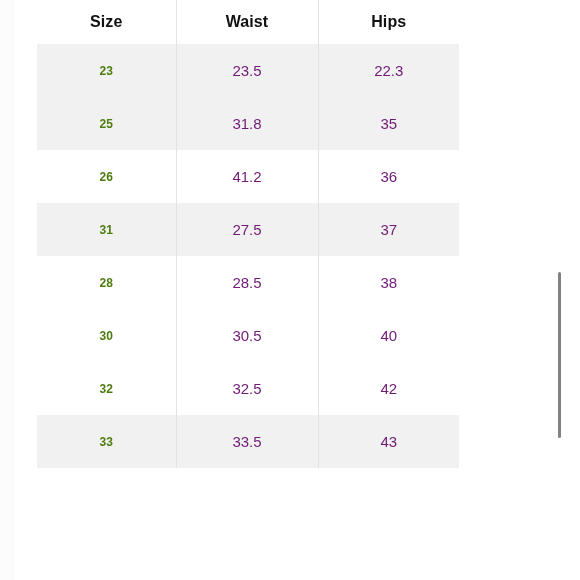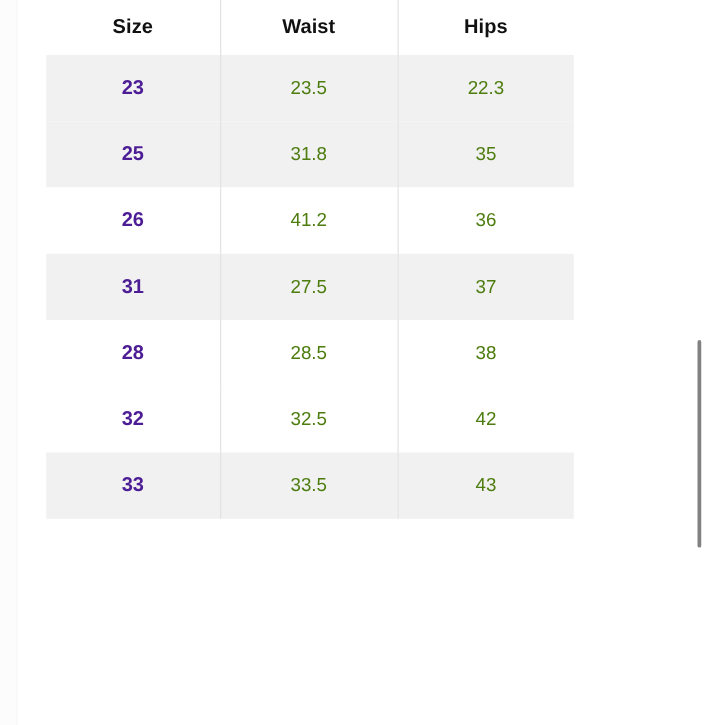--- a/index.html
+++ b/index.html
@@ -74,28 +74,28 @@
   }
 
   .size-table tbody tr.striped td {
     background: #f1f1f1;
   }
   .size-table tbody tr.plain td {
     background: #ffffff;
   }
 
   .cell-size {
-    font-size: 16px;
+    font-size: 12px;
     font-weight: bold;
-    color: #4c1d95;
+    color: #4d7c0f;
   }
   .cell-measure {
     font-size: 15px;
     font-weight: normal;
-    color: #4d7c0f;
+    color: #701a75;
   }
 
   
   .scrollbar-track {
     position: absolute;
     right: 17px;
     top: 0;
     width: 4px;
     height: 580px;
     background: transparent;
@@ -149,20 +149,25 @@
         <td class="cell-size">31</td>
         <td class="cell-measure">27.5</td>
         <td class="cell-measure">37</td>
       </tr>
       <tr class="plain">
         <td class="cell-size">28</td>
         <td class="cell-measure">28.5</td>
         <td class="cell-measure">38</td>
       </tr>
       <tr class="plain">
+        <td class="cell-size">30</td>
+        <td class="cell-measure">30.5</td>
+        <td class="cell-measure">40</td>
+      </tr>
+      <tr class="plain">
         <td class="cell-size">32</td>
         <td class="cell-measure">32.5</td>
         <td class="cell-measure">42</td>
       </tr>
       <tr class="striped">
         <td class="cell-size">33</td>
         <td class="cell-measure">33.5</td>
         <td class="cell-measure">43</td>
       </tr>
     </tbody>

